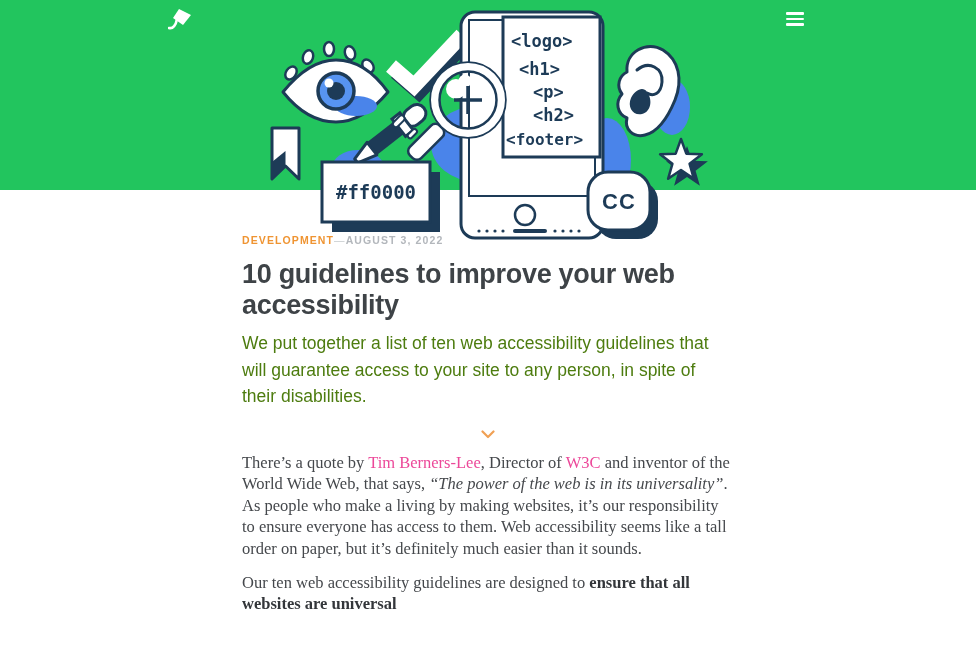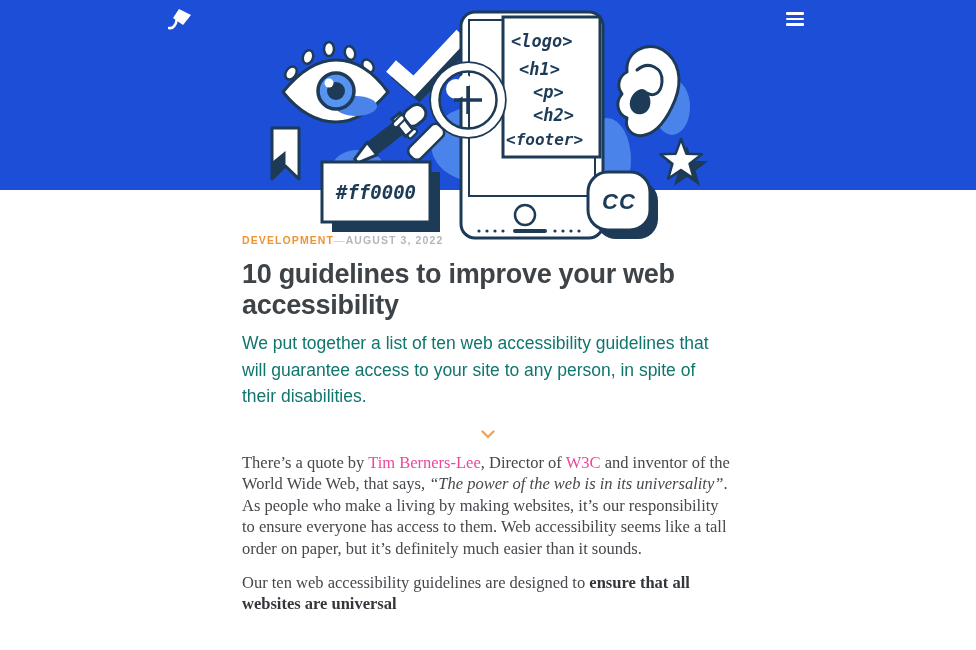--- a/index.html
+++ b/index.html
@@ -2,39 +2,39 @@
 <html><head>
 <meta charset="utf-8">
 <style>
   * { box-sizing: border-box; }
   html,body { margin:0; padding:0; }
   body {
     width:976px; height:650px; overflow:hidden; background:#ffffff;
     font-family:"Liberation Sans", sans-serif;
   }
   .header {
-    position:relative; height:190px; background:#1d4ed8;font-style:italic;
+    position:relative; height:190px; background:#22c55e;
   }
   .logo {
     position:absolute; left:168px; top:6px; width:28px; height:32px; cursor:pointer;
   }
   .hamburger {
     position:absolute; left:786px; top:12px; width:18px; height:14px; cursor:pointer;
     display:flex; flex-direction:column; justify-content:space-between;
   }
   .hamburger .bar { height:2.6px; background:#ffffff; border-radius:1px; }
   .illustration { position:absolute; left:255px; top:10px; }
 
   .content { width:492px; margin:0 auto; padding-top:44px; }
   .meta { display:flex; align-items:center; font-size:10.5px; font-weight:bold; letter-spacing:1.1px; }
   .category { color:#ef9432; cursor:pointer; }
   .meta-dash { color:#c6cacd; font-weight:normal; }
   .date { color:#b3b7bc; }
   .title { font-size:27px; font-weight:bold; color:#3e4347; margin:13px 0 9px; letter-spacing:-0.3px; }
-  .subtitle { font-size:17.5px; color:#0f766e; line-height:1.52; margin:0; }
+  .subtitle { font-size:17.5px; color:#4d7c0f; line-height:1.52; margin:0; }
   .chevron-wrap { text-align:center; margin:15px 0 9px; }
   .body-text p {
     font-family:"Liberation Serif", serif;
     font-size:16.5px; line-height:1.3; color:#45484c; margin:0 0 13px;
   }
   .body-text a { color:#ec4899; text-decoration:none; cursor:pointer;text-align:center; }
   .body-text .quote { font-style:italic; }
   .body-text strong { color:#33363a; }
   svg text.mono { font-family:"DejaVu Sans Mono", monospace; font-weight:bold; fill:#1d3b57; }
   svg text.cc { font-family:"Liberation Sans", sans-serif; font-weight:bold; fill:#1d3b57; }

